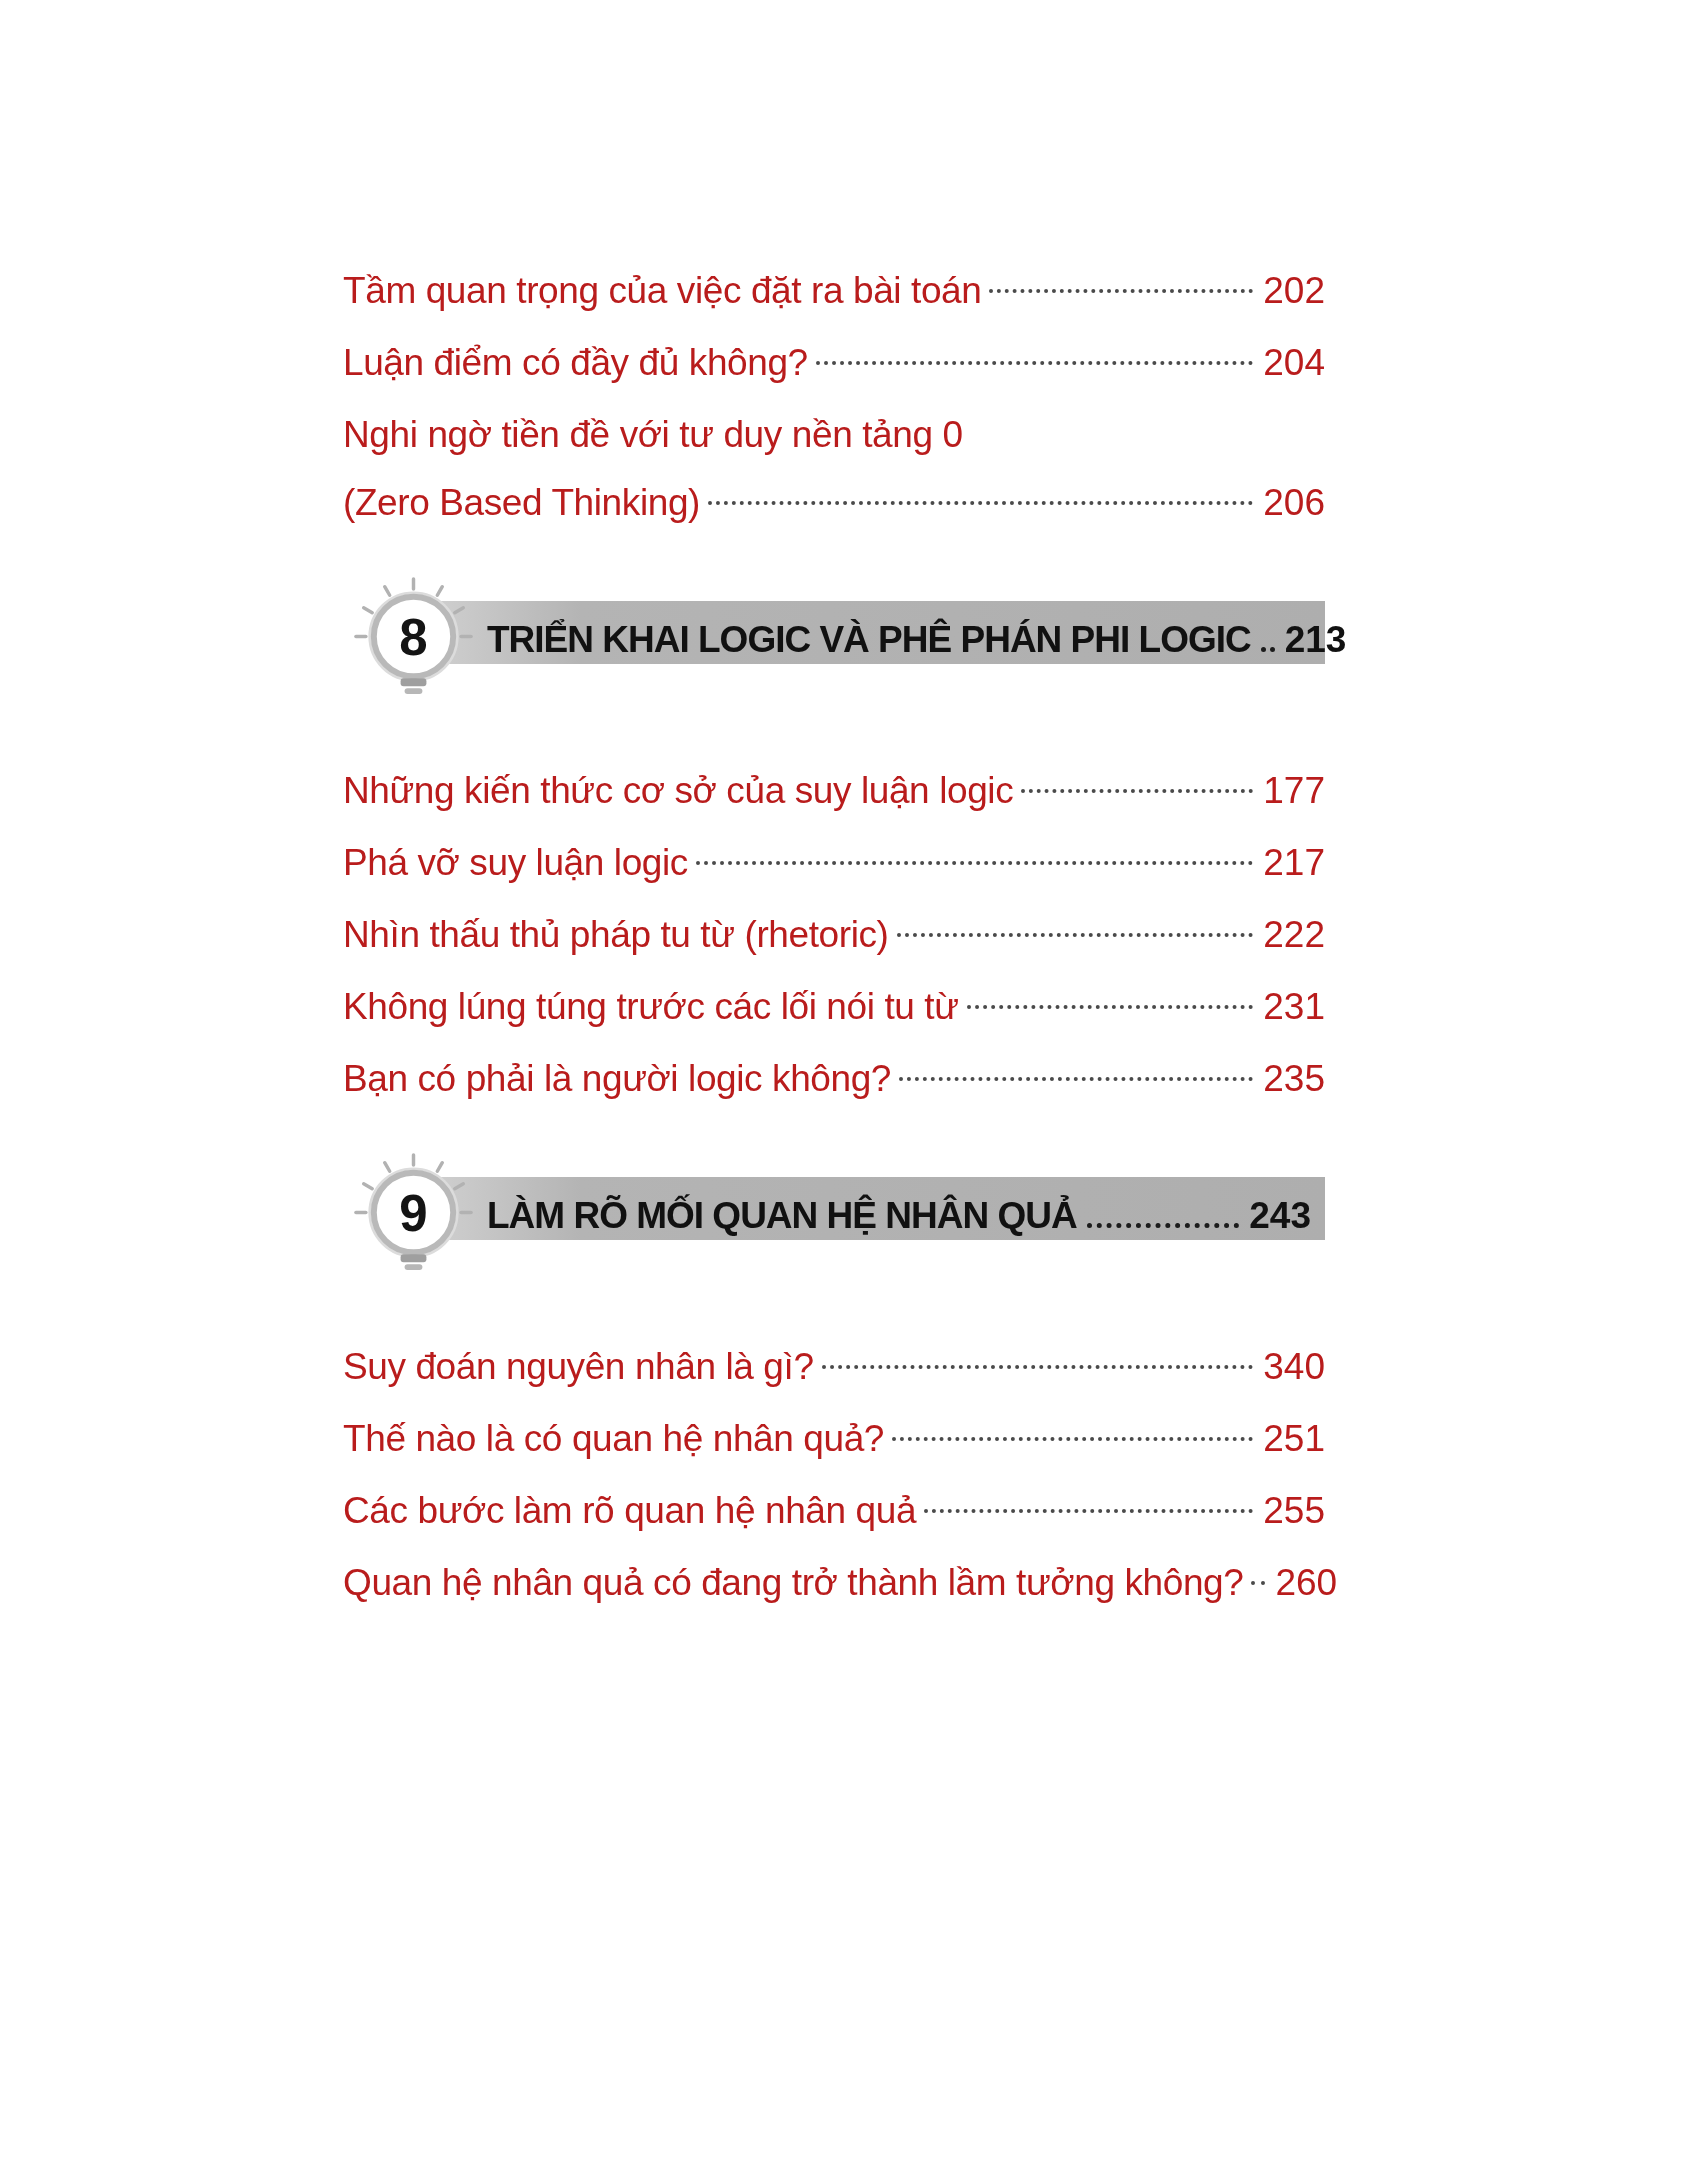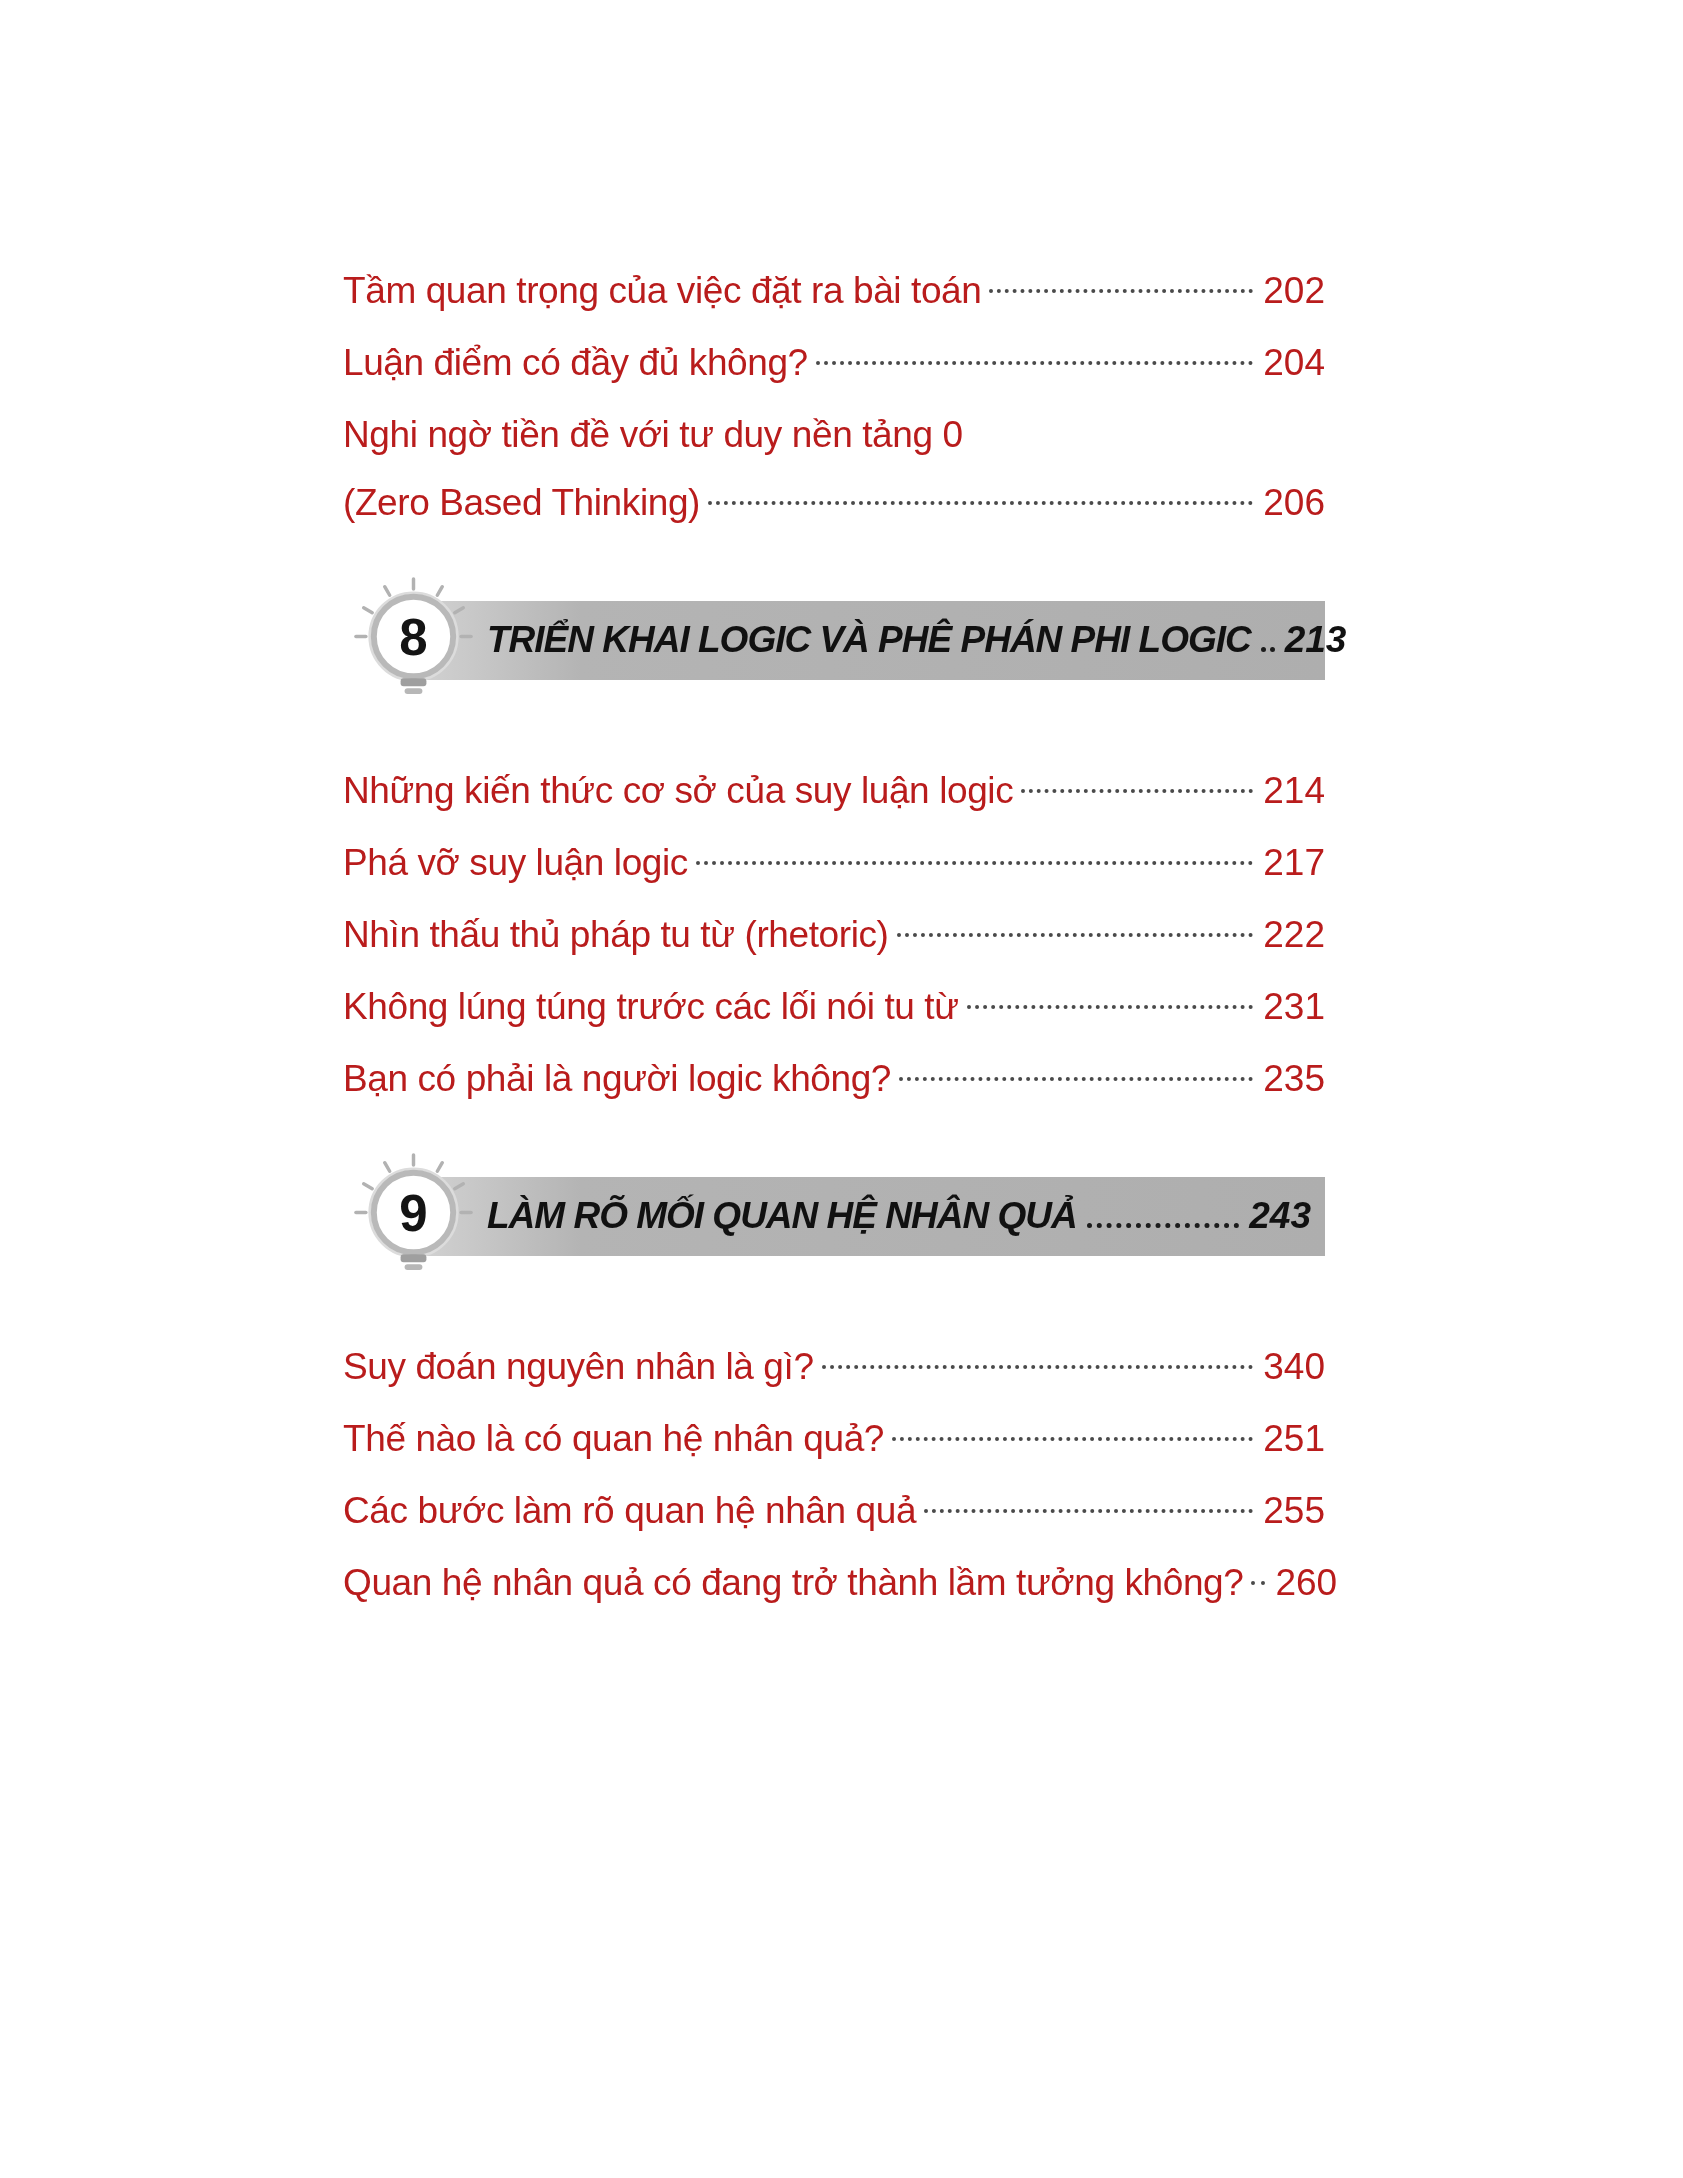--- a/index.html
+++ b/index.html
@@ -51,27 +51,26 @@
   .chapter {
     position: relative;
     height: 131px;
     margin: 48px 0 61px 0;
   }
   .chapter-bar {
     position: absolute;
     left: 75px;
     right: 0;
     top: 26px;
-    height: 79px;
+    height: 63px;
     background: linear-gradient(to right, #d2d2d2, #b4b4b4 18%, #aeaeae);
     display: flex;
     align-items: baseline;
     box-sizing: border-box;
     padding: 16px 14px 0 69px;
-    font-style: italic;
   }
   .chapter-bar .chapter-title {
     font-size: 37px;
     font-weight: bold;
     letter-spacing: -1px;
     line-height: 46px;
     color: #111111;
     white-space: nowrap;
   }
   .chapter-bar .leader {
@@ -161,21 +160,21 @@
           <rect x="52" y="104" width="26" height="8" rx="3" fill="#9f9f9f"></rect>
           <rect x="56" y="114" width="18" height="6" rx="3" fill="#b7b7b7"></rect>
         </svg>
         <span class="bulb-number">8</span>
       </div>
     </div>
 
     <div class="toc-row">
       <span class="lbl">Những kiến thức cơ sở của suy luận logic</span>
       <span class="leader"></span>
-      <span class="pg">214</span>
+      <span class="pg">177</span>
     </div>
     <div class="toc-row">
       <span class="lbl">Phá vỡ suy luận logic</span>
       <span class="leader"></span>
       <span class="pg">217</span>
     </div>
     <div class="toc-row">
       <span class="lbl">Nhìn thấu thủ pháp tu từ (rhetoric)</span>
       <span class="leader"></span>
       <span class="pg">222</span>

